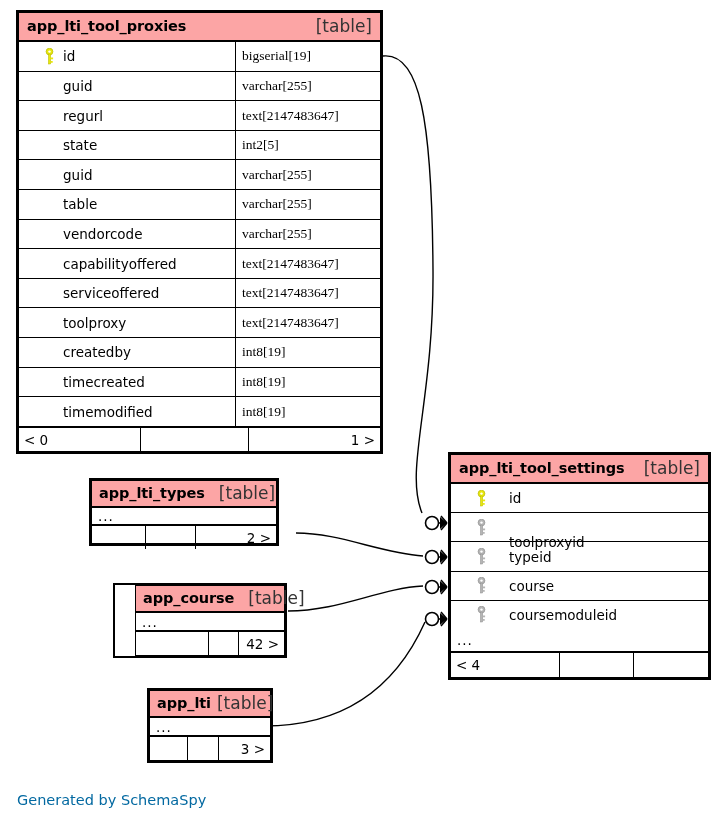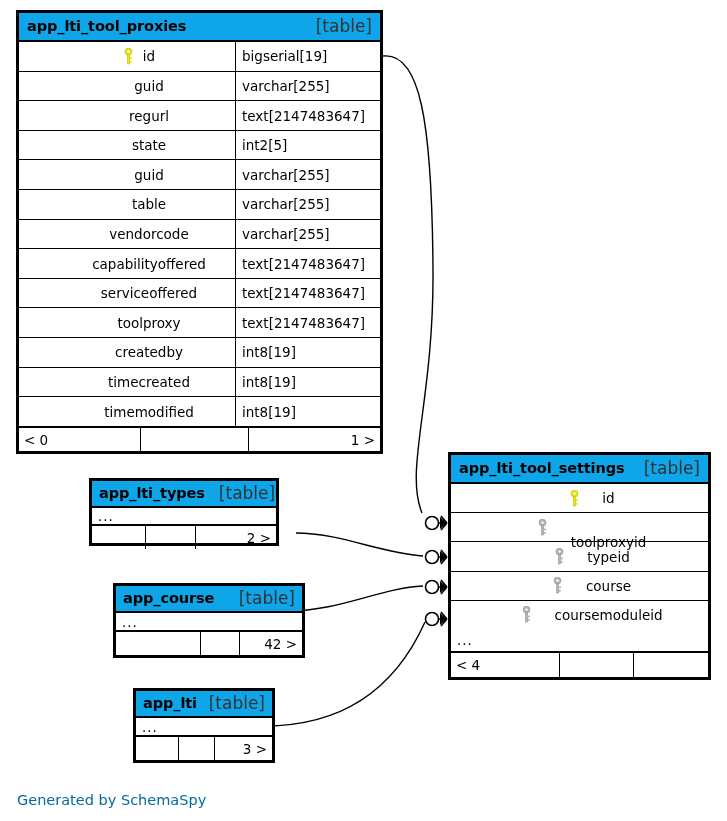--- a/index.html
+++ b/index.html
@@ -35,21 +35,21 @@
     height: 100%;
     box-sizing: border-box;
     display: flex;
     flex-direction: column;
   }
 
   .ent-header {
     display: flex;
     align-items: center;
     justify-content: space-between;
-    background: #0ea5e9;
+    background: #fca5a5;
     border-bottom: 2px solid #000000;
     padding: 3px 8px 4px 8px;
     box-sizing: border-box;
     flex: none;
   }
   .ent-title {
     font-weight: bold;
     font-size: 14.5px;
     letter-spacing: -0.1px;
     white-space: nowrap;
@@ -79,32 +79,32 @@
 
   .cell-name {
     display: flex;
     align-items: center;
     font-size: 13.5px;
     padding-left: 20px;
     box-sizing: border-box;
     white-space: nowrap;
     overflow: hidden;
     flex: 1 1 auto;
-    justify-content: center;
   }
   .cell-type {
     font-size: 13.5px;
     padding-left: 6px;
     box-sizing: border-box;
     white-space: nowrap;
     border-left: 1px solid #000000;
     height: 100%;
     display: flex;
     align-items: center;
     flex: none;
+    font-family: Liberation Serif, serif;
   }
 
   .keyslot {
     width: 20px;
     flex: none;
     display: flex;
     align-items: center;
     justify-content: center;
   }
   .namelabel { padding-left: 4px; }
@@ -435,36 +435,36 @@
       </div>
       <div class="ellipsis-row" style="flex:1 1 auto;">...</div>
       <div class="ent-footer" style="height:23px; border-top:none;">
         <div class="foot-cell foot-left" style="width:29%;"></div>
         <div class="foot-cell" style="width:27%;"></div>
         <div class="foot-cell foot-right" style="width:44%;">2 &gt;</div>
       </div>
     </div>
   </div>
 
-  <div class="entity" style="left:113px; top:583px; width:192px; height:75px;">
+  <div class="entity" style="left:113px; top:583px; width:174px; height:75px;padding-left:20px;">
     <div class="entity-inner">
       <div class="ent-header" style="padding:2px 7px 3px 7px;">
         <span class="ent-title">app_course</span>
         <span class="ent-tag">[table]</span>
       </div>
       <div class="ellipsis-row" style="flex:1 1 auto;">...</div>
       <div class="ent-footer" style="height:23px; border-top:none;margin-left:40px;">
         <div class="foot-cell foot-left" style="width:30%;"></div>
         <div class="foot-cell" style="width:27%;"></div>
         <div class="foot-cell foot-right" style="width:43%;">42 &gt;</div>
       </div>
     </div>
   </div>
 
-  <div class="entity" style="left:133px; top:688px; width:142px; height:75px;">
+  <div class="entity" style="left:147px; top:688px; width:126px; height:75px;">
     <div class="entity-inner">
       <div class="ent-header" style="padding:2px 7px 3px 7px;">
         <span class="ent-title">app_lti</span>
         <span class="ent-tag" style="margin-left:6px;">[table]</span>
       </div>
       <div class="ellipsis-row" style="flex:1 1 auto;">...</div>
       <div class="ent-footer" style="height:23px; border-top:none;">
         <div class="foot-cell foot-left" style="width:31%;"></div>
         <div class="foot-cell" style="width:26%;"></div>
         <div class="foot-cell foot-right" style="width:43%;">3 &gt;</div>

